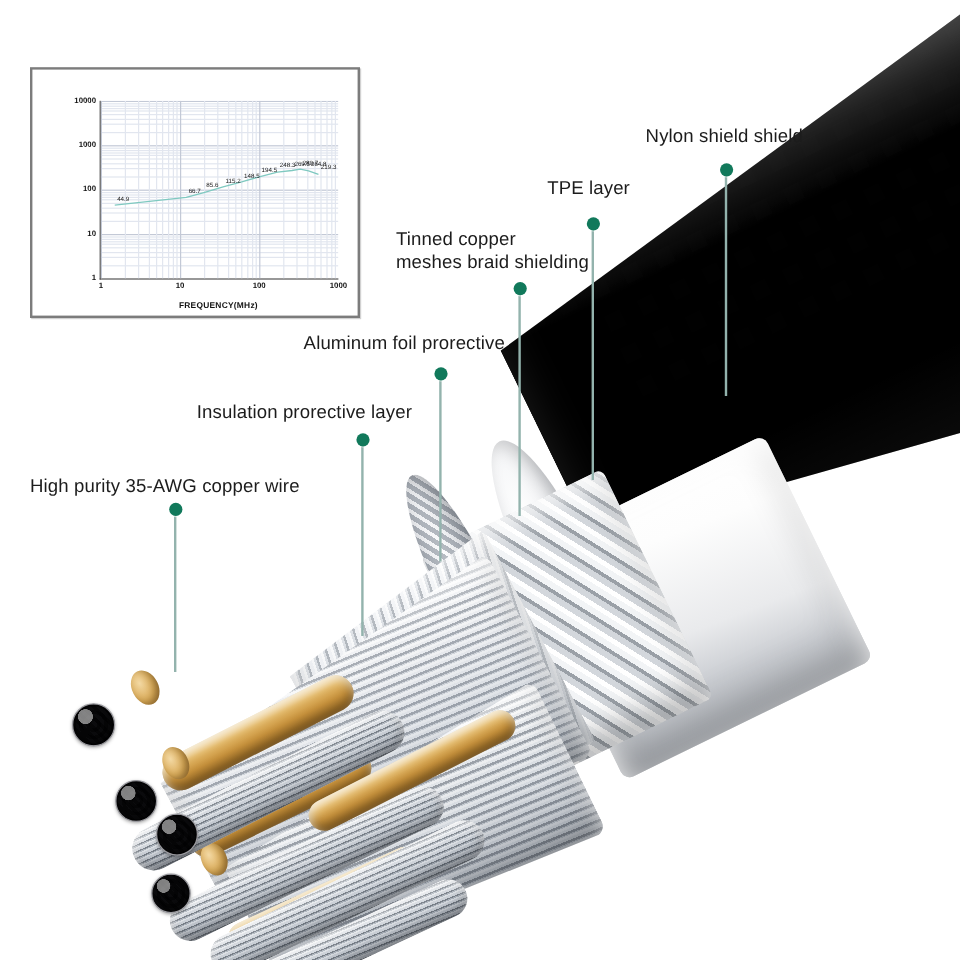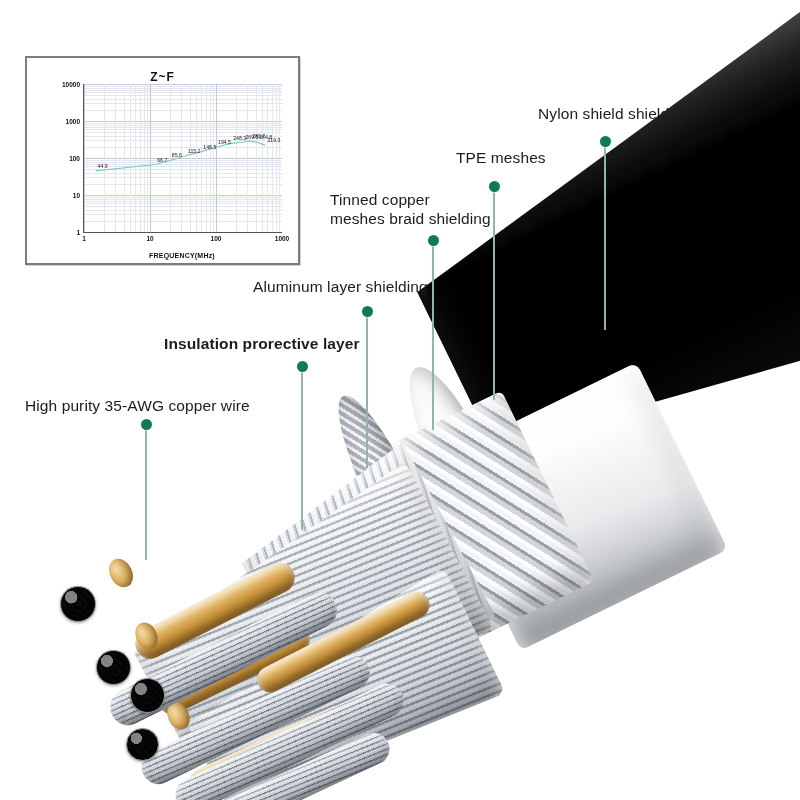--- a/index.html
+++ b/index.html
@@ -261,21 +261,20 @@
 
     <div class="wire" style="left:152px;top:676px;width:250px;height:34px;transform:rotate(-26deg);transform-origin:100% 50%;"></div>
     <div class="face" style="left:130px;top:678px;width:33px;height:33px;"></div>
 
     <div class="wire" style="left:148px;top:726px;width:240px;height:32px;transform:rotate(-25deg);transform-origin:100% 50%;"></div>
     <div class="face" style="left:126px;top:728px;width:31px;height:31px;"></div>
   </div>
 
   <div id="chart">
     <div class="inner">
-      <div class="ch-title">Z~F</div>
       <div class="plot" id="plot">
         <div class="grid" id="grid">
             <div class="gy" style="top: 136.862px;"></div>
             <div class="gy" style="top: 130.347px;"></div>
             <div class="gy" style="top: 125.724px;"></div>
             <div class="gy" style="top: 122.138px;"></div>
             <div class="gy" style="top: 119.208px;"></div>
             <div class="gy" style="top: 116.731px;"></div>
             <div class="gy" style="top: 114.586px;"></div>
             <div class="gy" style="top: 112.693px;"></div>
@@ -363,37 +362,37 @@
     </div>
   </div>
 
   <div id="callouts">
       <div class="callout">
         <div class="ctext" style="left: 538px; top: 104px;">Nylon shield shield</div>
         <div class="leader" style="left: 604px; top: 145px; height: 185px;"></div>
         <div class="dot" style="left: 600px; top: 136px; background: rgb(17, 121, 91);"></div>
       </div>
       <div class="callout">
-        <div class="ctext" style="left: 456px; top: 148px;">TPE meshes</div>
+        <div class="ctext" style="left: 456px; top: 148px;">TPE layer</div>
         <div class="leader" style="left: 493px; top: 190px; height: 210px;"></div>
         <div class="dot" style="left: 489px; top: 181px; background: rgb(17, 121, 91);"></div>
       </div>
       <div class="callout">
         <div class="ctext" style="left: 330px; top: 190px;">Tinned copper
 meshes braid shielding</div>
         <div class="leader" style="left: 432px; top: 244px; height: 186px;"></div>
         <div class="dot" style="left: 428px; top: 235px; background: rgb(17, 121, 91);"></div>
       </div>
       <div class="callout">
-        <div class="ctext" style="left: 253px; top: 277px;">Aluminum layer shielding</div>
+        <div class="ctext" style="left: 253px; top: 277px;">Aluminum foil prorective</div>
         <div class="leader" style="left: 366px; top: 315px; height: 153px;"></div>
         <div class="dot" style="left: 362px; top: 306px; background: rgb(17, 121, 91);"></div>
       </div>
       <div class="callout">
-        <div class="ctext" style="left: 164px; top: 334px; font-weight: bold;">Insulation prorective layer</div>
+        <div class="ctext" style="left: 164px; top: 334px;">Insulation prorective layer</div>
         <div class="leader" style="left: 301px; top: 370px; height: 160px;"></div>
         <div class="dot" style="left: 297px; top: 361px; background: rgb(17, 121, 91);"></div>
       </div>
       <div class="callout">
         <div class="ctext" style="left: 25px; top: 396px;">High purity 35-AWG copper wire</div>
         <div class="leader" style="left: 145px; top: 428px; height: 132px;"></div>
         <div class="dot" style="left: 141px; top: 419px; background: rgb(17, 121, 91);"></div>
       </div>
     </div>
 

